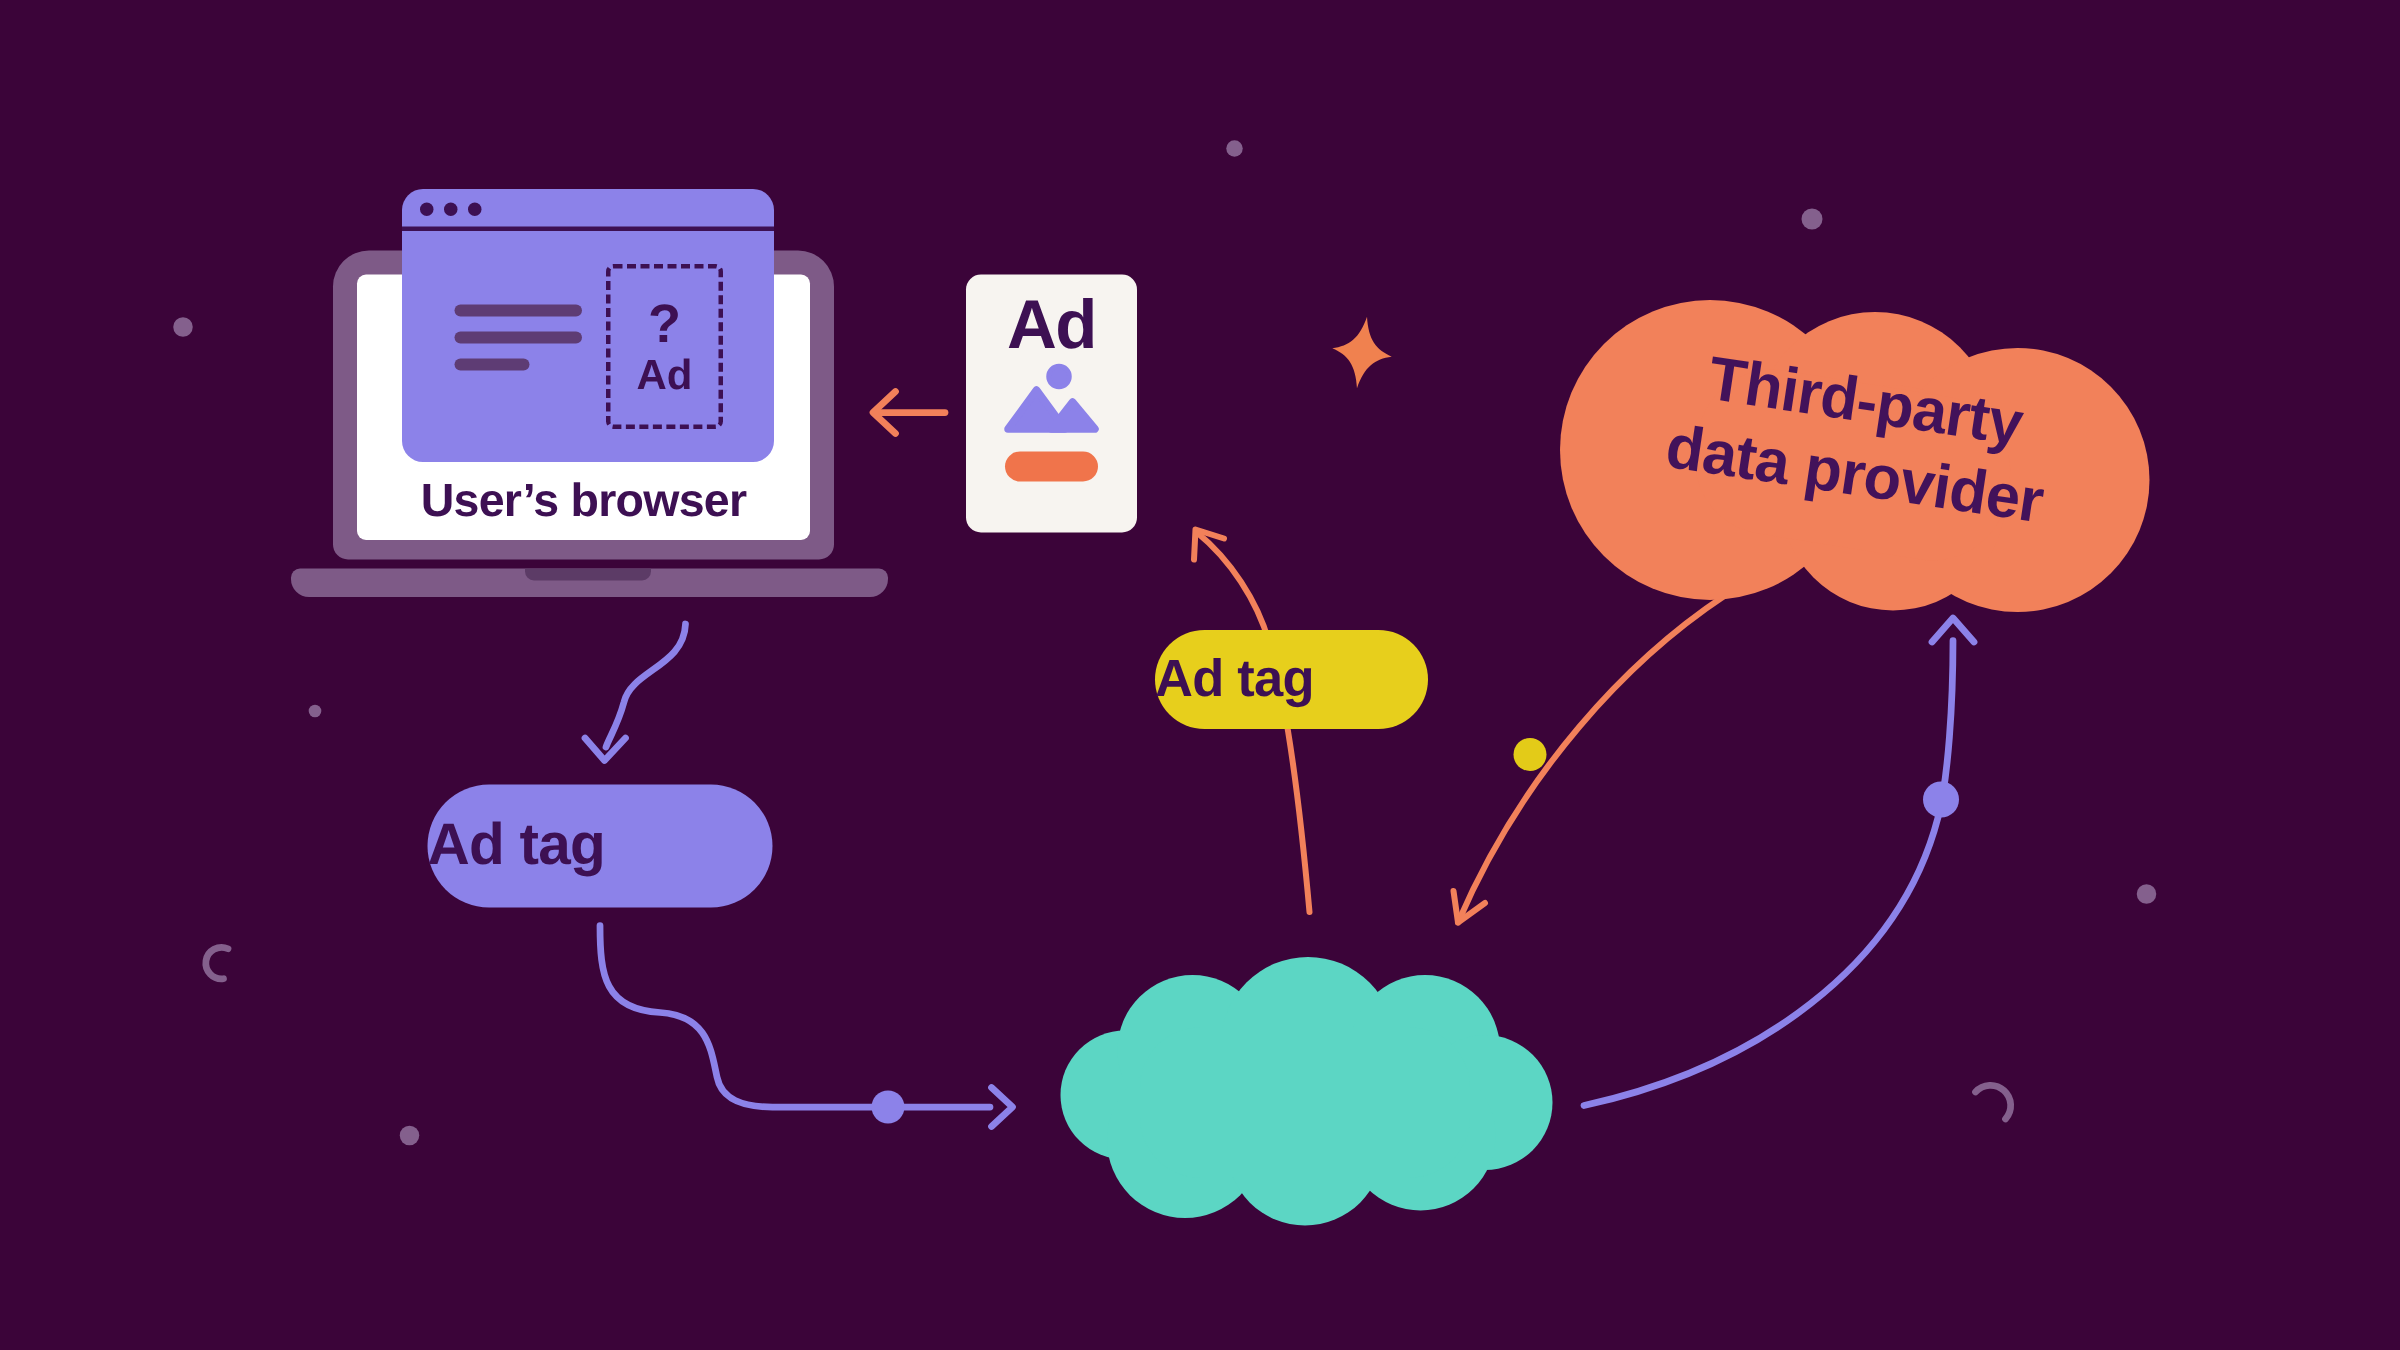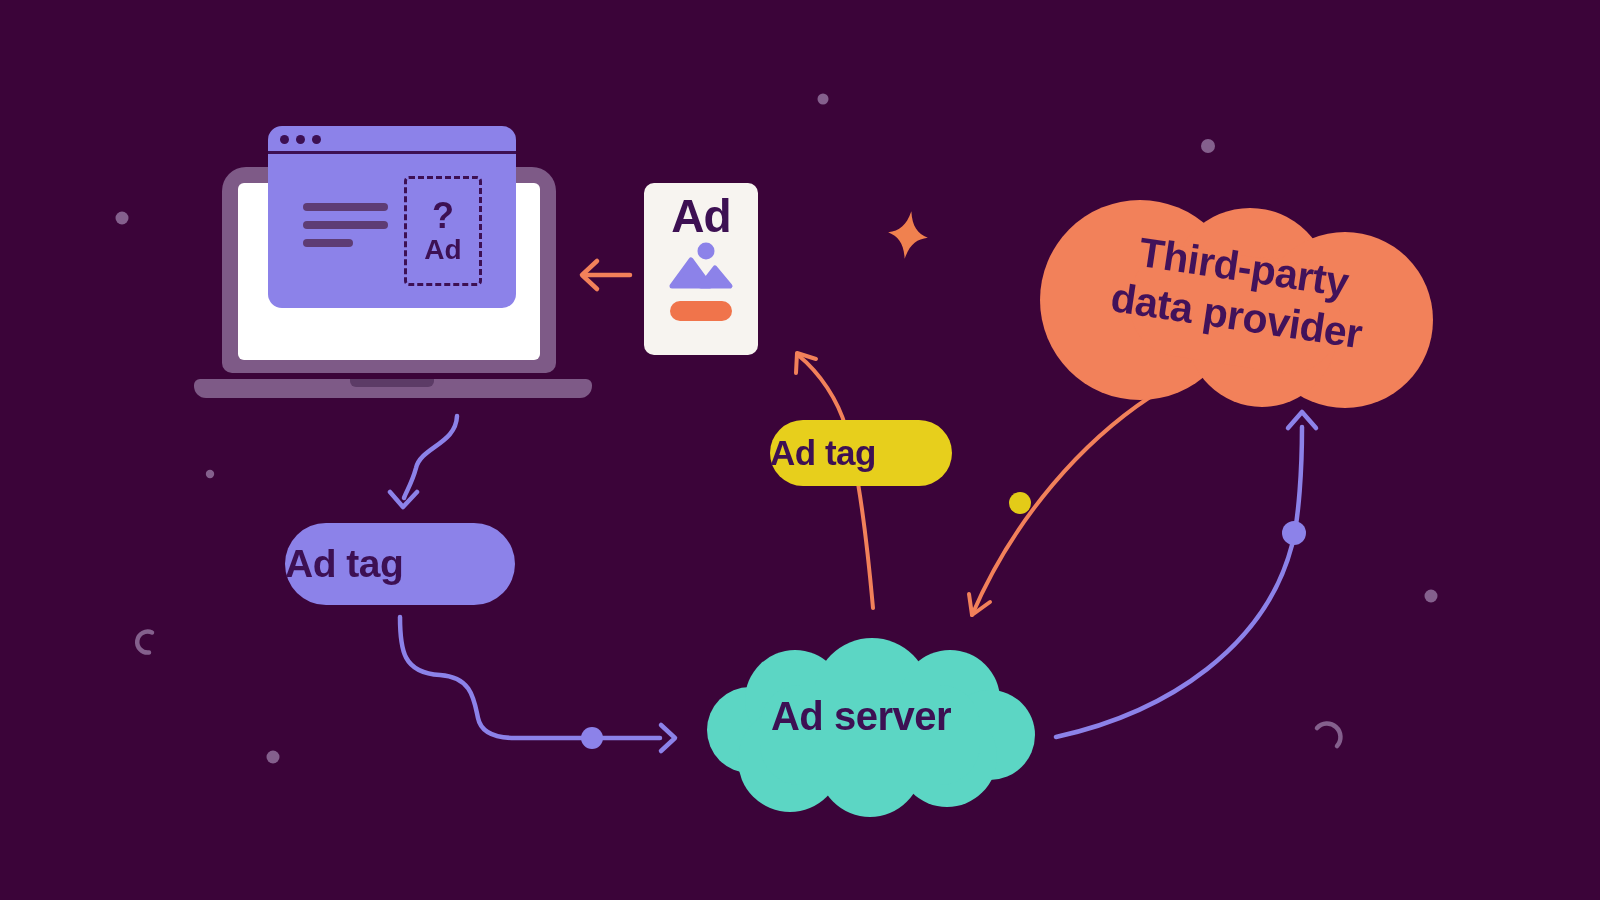--- a/index.html
+++ b/index.html
@@ -140,20 +140,21 @@
     </div>
     <div class="content-line line1"></div>
     <div class="content-line line2"></div>
     <div class="content-line line3"></div>
     <div class="ad-slot">
       <span class="q">?</span>
       <span class="a">Ad</span>
     </div>
   </div>
 
+  <div class="abs browser-label">User’s browser</div>
   <div class="abs laptop-base"></div>
   <div class="abs laptop-notch"></div>
 
   <div class="abs ad-card">
     <div class="ad-word">Ad</div>
     <svg width="66" height="48" viewBox="0 0 66 48">
       <g fill="#8C82E9" stroke="#8C82E9" stroke-width="5" stroke-linejoin="round">
         <circle cx="38" cy="9" r="7" stroke-width="3"></circle>
         <path d="M4 44 L23 18 L42 44 Z"></path>
         <path d="M33 44 L47 26 L62 44 Z"></path>
@@ -162,19 +163,18 @@
     <div class="bar"></div>
   </div>
 
   <div class="abs pill pill-left">
     <span>Ad tag</span>
   </div>
   <div class="abs pill pill-center">
     <span>Ad tag</span>
   </div>
 
-  <div class="abs server-label">Ad server</div>
   <div class="abs provider-label">
     <div>Third-party</div>
     <div>data provider</div>
   </div>
 
 </div>
 
 </body></html>

